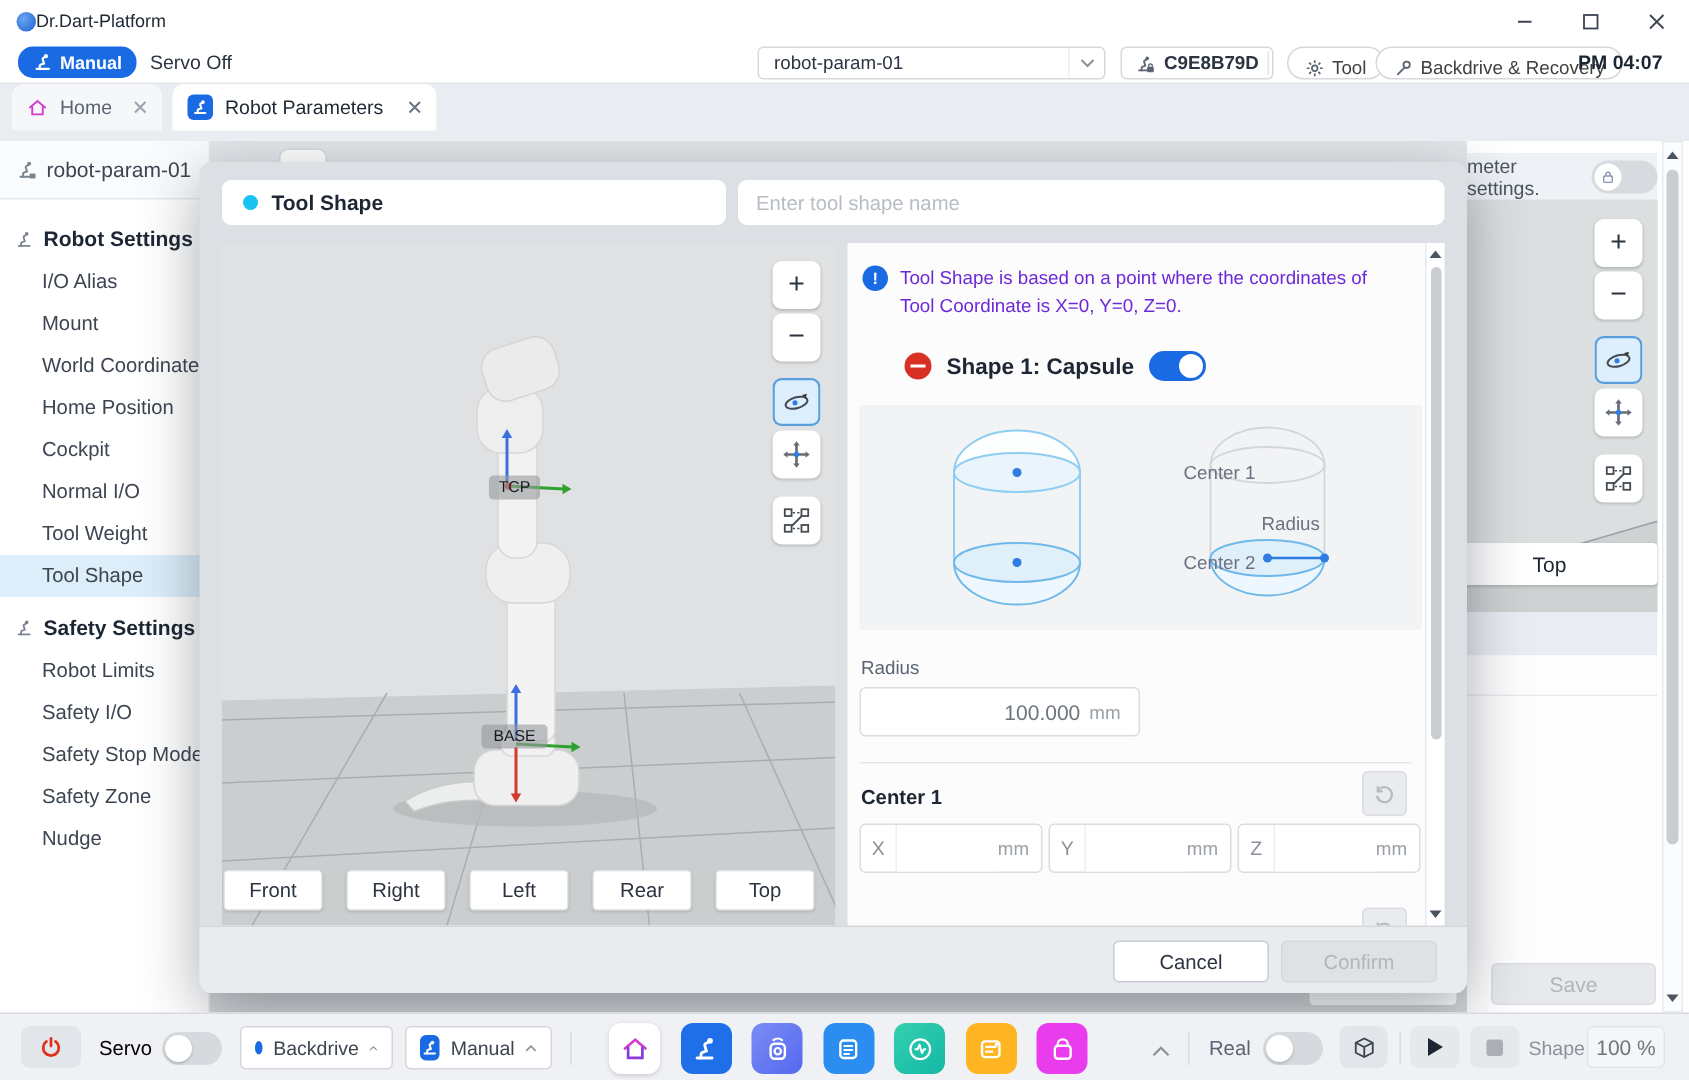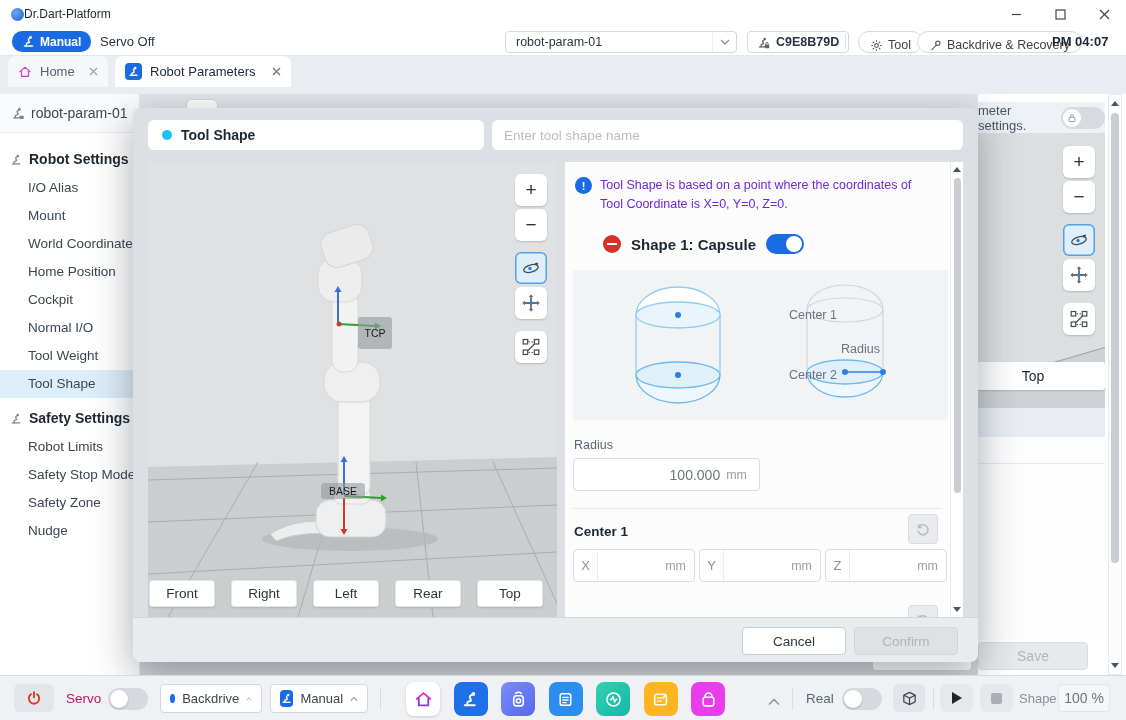--- a/index.html
+++ b/index.html
@@ -55,21 +55,21 @@
   .rp-banner { position:absolute; top:8px; left:0; width:127px; height:31px; background:#eef1f5; display:flex; align-items:center; font-size:13px; color:#4a5560; }
   .rp-toggle { margin-left:8px; position:relative; width:44px; height:22px; border-radius:11px; background:#d7dbe0; flex:none; }
   .rp-toggle .knob { position:absolute; left:2px; top:2px; width:18px; height:18px; border-radius:50%; background:#fff; display:flex; align-items:center; justify-content:center; }
   .rp-viewer { position:absolute; top:39px; left:0; width:127px; height:275px; background:#dcdfe0; }
   .ctrl-btn { position:absolute; width:32px; height:32px; background:#fff; border-radius:6px; box-shadow:0 1px 2px rgba(0,0,0,.18); display:flex; align-items:center; justify-content:center; font-size:19px; color:#2b3440; }
   .ctrl-btn.sel { background:#ddeffc; box-shadow:inset 0 0 0 1.5px #57a0dd; }
   .rp-top-btn { position:absolute; top:268px; left:-17px; width:144px; height:28px; background:#fff; border-radius:3px; box-shadow:0 1px 2px rgba(0,0,0,.15); font-size:14px; color:#1d2733; display:flex; align-items:center; justify-content:center; z-index:3; }
   .rp-band { position:absolute; top:314px; left:0; width:127px; height:29px; background:#e9edf3; }
   .rp-white { position:absolute; top:343px; left:0; width:127px; height:203px; background:#fdfdfe; }
   .rp-white .line { position:absolute; top:26px; left:0; right:0; height:1px; background:#e8eaed; }
-  .rp-save { position:absolute; bottom:5px; left:0; width:110px; height:28px; background:#e7e9ec; border:1px solid #dadde1; border-radius:4px; font-size:14px; color:#b0b6bc; display:flex; align-items:center; justify-content:center; }
+  .rp-save { position:absolute; bottom:5px; left:16px; width:110px; height:28px; background:#e7e9ec; border:1px solid #dadde1; border-radius:4px; font-size:14px; color:#b0b6bc; display:flex; align-items:center; justify-content:center; }
 
   
   .page-scrollbar { position:absolute; left:1108px; width:14px; top:94px; bottom:45px; background:#fbfcfd; border:1px solid #e8eaed; z-index:2; }
   .sb-arr { position:absolute; left:2px; width:8px; }
   .thumb { position:absolute; left:2px; width:8px; background:#c9cdd1; border-radius:4px; }
   .arr-up { width:0; height:0; border-left:4px solid transparent; border-right:4px solid transparent; border-bottom:5px solid #4a5560; }
   .arr-down { width:0; height:0; border-left:4px solid transparent; border-right:4px solid transparent; border-top:5px solid #4a5560; }
 
   
   .modal { position:absolute; left:133px; top:108px; width:845px; height:554px; background:#dce0e4; border-radius:8px; box-shadow:0 12px 40px rgba(25,35,45,.38); z-index:50; }
@@ -114,21 +114,21 @@
 
   .props-scrollbar { position:absolute; left:385px; top:0; width:13px; height:455px; background:#fff; border-left:1px solid #e7eaec; }
 
   .modal-footer { position:absolute; left:0; right:0; bottom:0; height:45px; background:#e9ecef; border-top:1px solid #d3d7db; border-radius:0 0 8px 8px; }
   .cancel-btn { position:absolute; left:609px; top:9px; width:104px; height:28px; background:#fff; border:1px solid #c7ccd1; border-radius:4px; font-size:13.5px; color:#2b3440; display:flex; align-items:center; justify-content:center; }
   .confirm-btn { position:absolute; left:721px; top:9px; width:104px; height:28px; background:#dfe2e5; border:1px solid #d3d7da; border-radius:4px; font-size:13.5px; color:#b0b6bc; display:flex; align-items:center; justify-content:center; }
 
   
   .statusbar { position:absolute; left:0; right:0; bottom:0; height:45px; background:#eff1f4; border-top:1px solid #d7dade; z-index:60; }
   .power-btn { position:absolute; left:14px; top:8px; width:40px; height:28px; background:#e2e5e9; border-radius:6px; display:flex; align-items:center; justify-content:center; }
-  .servo-label { position:absolute; left:66px; top:0; height:45px; line-height:45px; font-size:13.5px; color:#be185d; }
+  .servo-label { position:absolute; left:66px; top:0; height:45px; line-height:45px; font-size:13.5px; color:#000000; }
   .sb-toggle { position:absolute; top:12px; width:40px; height:22px; border-radius:11px; background:#d6dade; }
   .sb-toggle .knob { position:absolute; left:2px; top:2px; width:18px; height:18px; border-radius:50%; background:#fff; box-shadow:0 1px 2px rgba(0,0,0,.2); }
   .select-box { position:absolute; top:8px; height:29px; background:#fff; border:1px solid #d3d7dc; border-radius:4px; display:flex; align-items:center; gap:7px; padding:0 9px; font-size:13px; color:#3c4450; }
   .blue-dot { width:9px; height:9px; border-radius:50%; background:#1a6be3; }
   .mode-appicon { width:17px; height:17px; border-radius:4px; background:#1a6be3; display:flex; align-items:center; justify-content:center; }
   .sb-divider { position:absolute; top:12px; width:1px; height:22px; background:#d9dce0; }
   .dock-icon { position:absolute; top:6px; width:34px; height:34px; border-radius:8px; display:flex; align-items:center; justify-content:center; }
   .real-label { position:absolute; top:0; height:45px; line-height:45px; font-size:13.5px; color:#5a6472; }
   .sim3d-btn { position:absolute; top:8px; width:32px; height:28px; background:#e2e5e9; border-radius:6px; display:flex; align-items:center; justify-content:center; }
   .play-btn, .stop-btn { position:absolute; top:8px; width:33px; height:28px; background:#e6e9ec; border-radius:6px; display:flex; align-items:center; justify-content:center; }
@@ -275,20 +275,21 @@
       <div class="nav-item selected">Tool Shape</div>
       <div class="nav-title">
         <svg width="13" height="13" viewBox="0 0 16 16">
             <path d="M3 13.5h9" stroke="#7a8490" stroke-width="1.5" stroke-linecap="round"></path>
             <path d="M5 13.5v-2c0-.5.3-1 .8-1.2l2.2-.8-.9-3c-.2-.5.1-1 .6-1.2l1-.5" fill="none" stroke="#7a8490" stroke-width="1.5" stroke-linecap="round"></path>
             <circle cx="9.6" cy="3.6" r="1.5" fill="#7a8490"></circle>
           </svg>
         <span>Safety Settings</span>
       </div>
       <div class="nav-item">Robot Limits</div>
+      <div class="nav-item">Safety I/O</div>
       <div class="nav-item">Safety Stop Modes</div>
       <div class="nav-item">Safety Zone</div>
       <div class="nav-item">Nudge</div>
     </div>
   </div>
 
   <div class="right-panel">
     <div class="rp-banner">
       <span>meter settings.</span>
       <div class="rp-toggle">
@@ -390,21 +391,21 @@
         <path d="M233 164 l-6 -3.5 v7 z" fill="#2ea12e"></path>
         <circle cx="191" cy="162" r="2.5" fill="#d03a2f"></circle>
 
         <path d="M196 332 L196 298" stroke="#3b6fe0" stroke-width="2"></path>
         <path d="M196 294 l-3.5 6 h7 z" fill="#3b6fe0"></path>
         <path d="M196 334 L234 336" stroke="#2ea12e" stroke-width="2"></path>
         <path d="M239 336 l-6 -3.5 v7 z" fill="#2ea12e"></path>
         <path d="M196 336 L196 368" stroke="#d03a2f" stroke-width="2"></path>
         <path d="M196 373 l-3.5 -6 h7 z" fill="#d03a2f"></path>
       </svg>
-      <div class="viewer-label" style="left:178px; top:155px; width:34px; height:32px;margin-left:32px;">
+      <div class="viewer-label" style="left:178px; top:155px; width:34px; height:16px;">
           <span>TCP</span>
         </div>
       <div class="viewer-label" style="left:173px; top:321px; width:44px; height:16px;">
           <span>BASE</span>
         </div>
 
       <div class="ctrl-btn vctrl" style="top:12px;">
           <span>+</span>
         </div>
       <div class="ctrl-btn vctrl" style="top:47px;">

